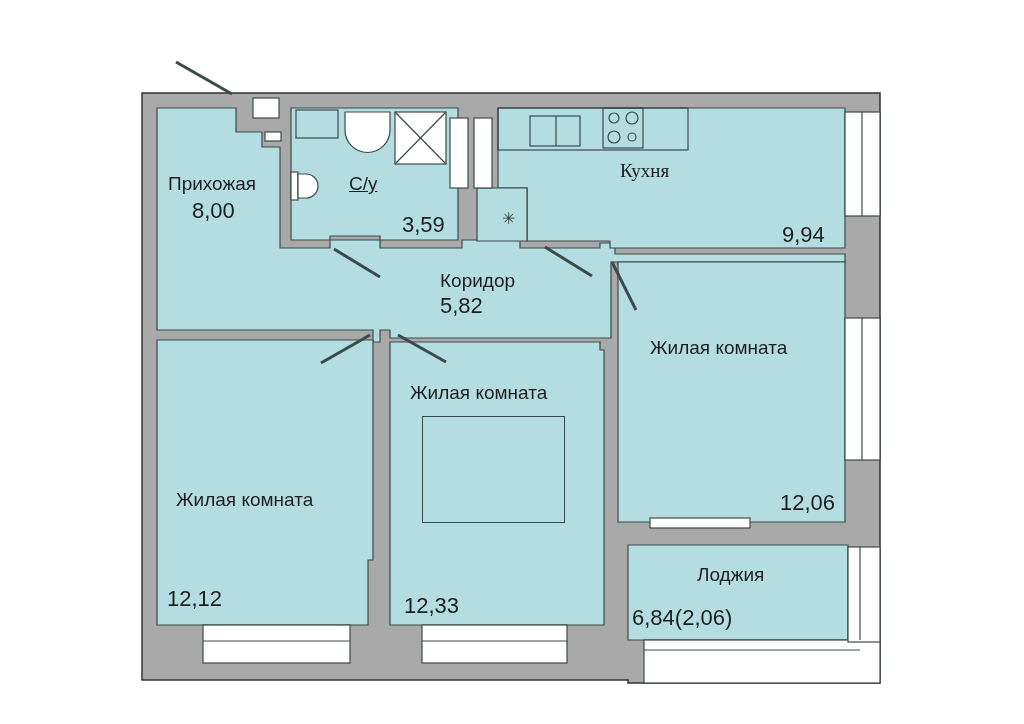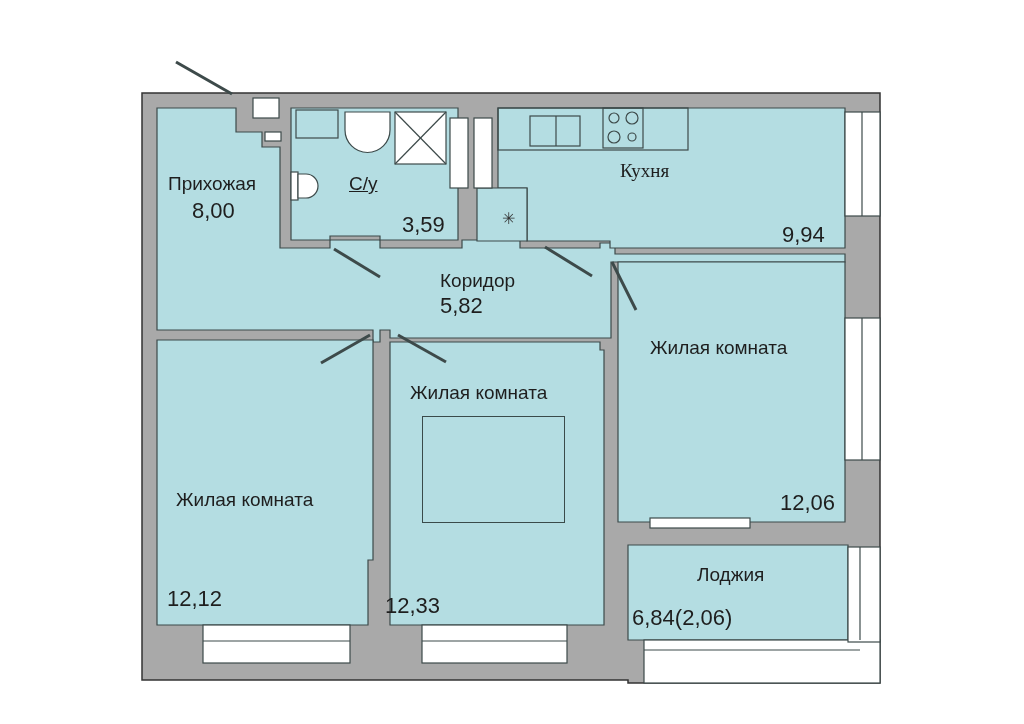--- a/index.html
+++ b/index.html
@@ -109,21 +109,21 @@
 <div class="lbl" style="left:620px;top:160px;font-family:Liberation Serif, serif;">Кухня</div>
 <div class="num" style="left:782px;top:222px;">9,94</div>
 
 <div class="lbl" style="left:440px;top:270px;">Коридор</div>
 <div class="num" style="left:440px;top:293px;">5,82</div>
 
 <div class="lbl" style="left:650px;top:337px;">Жилая комната</div>
 <div class="num" style="left:780px;top:490px;">12,06</div>
 
 <div class="lbl" style="left:410px;top:382px;">Жилая комната</div>
-<div class="num" style="left:385px;top:593px;">12,33</div>
+<div class="num" style="left:404px;top:593px;">12,33</div>
 
 <div class="lbl" style="left:176px;top:489px;">Жилая комната</div>
 <div class="num" style="left:167px;top:586px;">12,12</div>
 
 <div class="lbl" style="left:697px;top:564px;">Лоджия</div>
 <div class="num" style="left:632px;top:605px;">6,84(2,06)</div>
 
 <div class="summary">
 </div>
 

